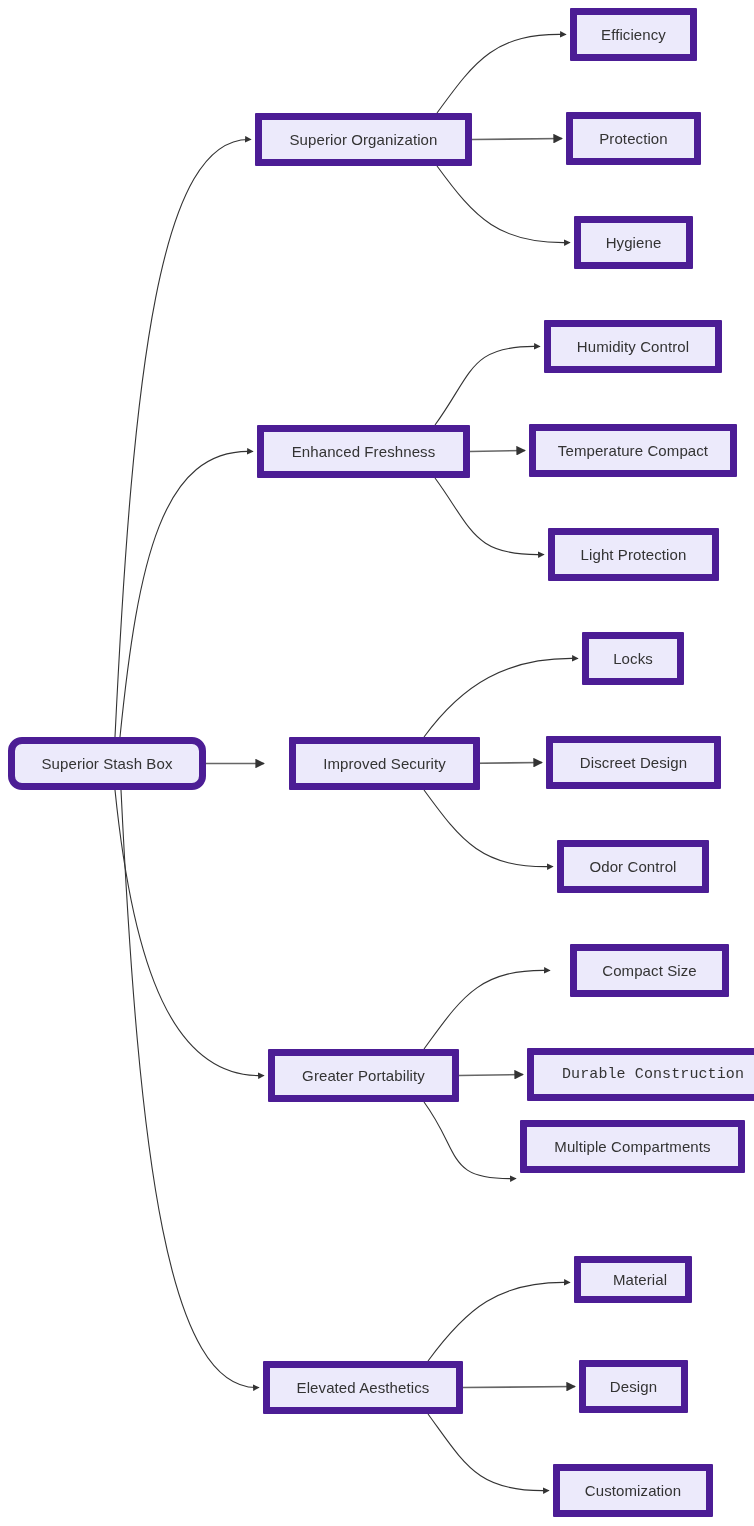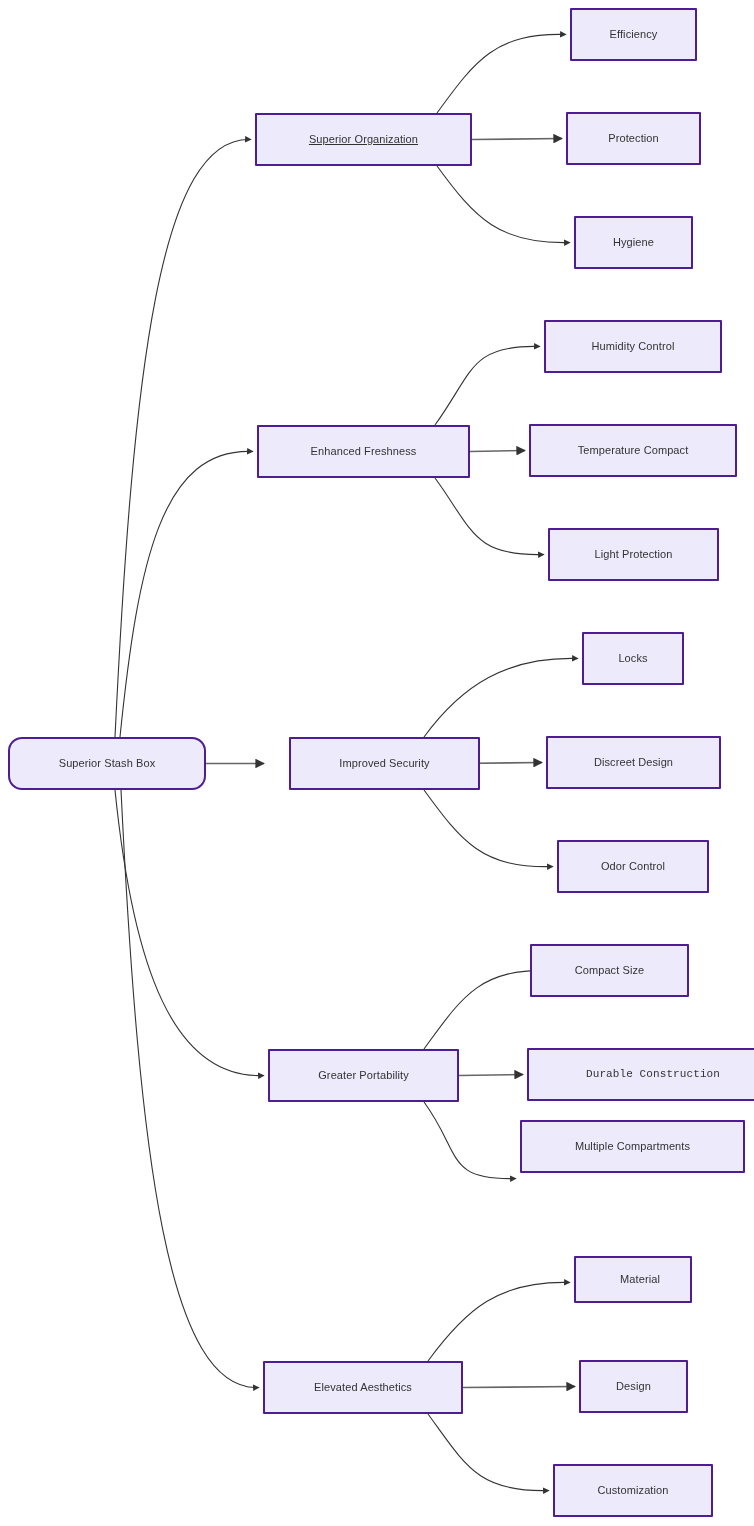--- a/index.html
+++ b/index.html
@@ -23,27 +23,27 @@
     left: 0;
     top: 0;
     width: 754px;
     height: 1526px;
     pointer-events: none;
   }
   .node {
     position: absolute;
     box-sizing: border-box;
     background: #ECEAFB;
-    border: 2px solid #4c1d95;
+    border: 7px solid #4c1d95;
     border-radius: 1px;
     display: flex;
     align-items: center;
     justify-content: center;
     color: #333333;
-    font-size: 11px;
+    font-size: 15px;
     line-height: 1.2;
     letter-spacing: 0.1px;
     white-space: nowrap;
     z-index: 2;
   }
   .node-label {
     display: block;
     padding: 0 6px;
   }
 </style>
@@ -77,21 +77,21 @@
         <path d="M 424 1049 C 462 997, 479 968.5, 550 970.5" fill="none" stroke="#333333" stroke-width="1.1" marker-end="url(#arrowDark)"></path>
         <path d="M 459 1075.5 L 523 1074.5" fill="none" stroke="#666666" stroke-width="1.6" marker-end="url(#arrowDark)"></path>
         <path d="M 424 1102 C 462 1154, 445 1180.5, 516 1178.5" fill="none" stroke="#333333" stroke-width="1.1" marker-end="url(#arrowDark)"></path>
         <path d="M 121 790 C 139 1160.45, 168 1391.5, 259 1387.5" fill="none" stroke="#333333" stroke-width="1.1" marker-end="url(#arrowDark)"></path>
         <path d="M 428 1361 C 466 1309, 499 1280.5, 570 1282.5" fill="none" stroke="#333333" stroke-width="1.1" marker-end="url(#arrowDark)"></path>
         <path d="M 463 1387.5 L 575 1386.5" fill="none" stroke="#666666" stroke-width="1.6" marker-end="url(#arrowDark)"></path>
         <path d="M 428 1414 C 466 1466, 478 1492.5, 549 1490.5" fill="none" stroke="#333333" stroke-width="1.1" marker-end="url(#arrowDark)"></path>
       </g>
   </svg>
   <div id="nodes">
-      <div class="node node-branch" style="left: 255px; top: 113px; width: 217px; height: 53px; text-decoration: underline;">
+      <div class="node node-branch" style="left: 255px; top: 113px; width: 217px; height: 53px;">
         <span class="node-label">Superior Organization</span>
       </div>
       <div class="node node-leaf" style="left: 570px; top: 8px; width: 127px; height: 53px;">
         <span class="node-label">Efficiency</span>
       </div>
       <div class="node node-leaf" style="left: 566px; top: 112px; width: 135px; height: 53px;">
         <span class="node-label">Protection</span>
       </div>
       <div class="node node-leaf" style="left: 574px; top: 216px; width: 119px; height: 53px; text-align: center;">
         <span class="node-label">Hygiene</span>
@@ -116,21 +116,21 @@
       </div>
       <div class="node node-leaf" style="left: 546px; top: 736px; width: 175px; height: 53px;">
         <span class="node-label">Discreet Design</span>
       </div>
       <div class="node node-leaf" style="left: 557px; top: 840px; width: 152px; height: 53px;">
         <span class="node-label">Odor Control</span>
       </div>
       <div class="node node-branch" style="left: 268px; top: 1049px; width: 191px; height: 53px;">
         <span class="node-label">Greater Portability</span>
       </div>
-      <div class="node node-leaf" style="left: 530px; top: 944px; width: 159px; height: 53px;">
+      <div class="node node-leaf" style="left: 570px; top: 944px; width: 159px; height: 53px;">
         <span class="node-label">Compact Size</span>
       </div>
       <div class="node node-leaf" style="left: 527px; top: 1048px; width: 252px; height: 53px; font-family: Liberation Mono, monospace;">
         <span class="node-label">Durable Construction</span>
       </div>
       <div class="node node-leaf" style="left: 520px; top: 1120px; width: 225px; height: 53px;">
         <span class="node-label">Multiple Compartments</span>
       </div>
       <div class="node node-branch" style="left: 263px; top: 1361px; width: 200px; height: 53px;">
         <span class="node-label">Elevated Aesthetics</span>

